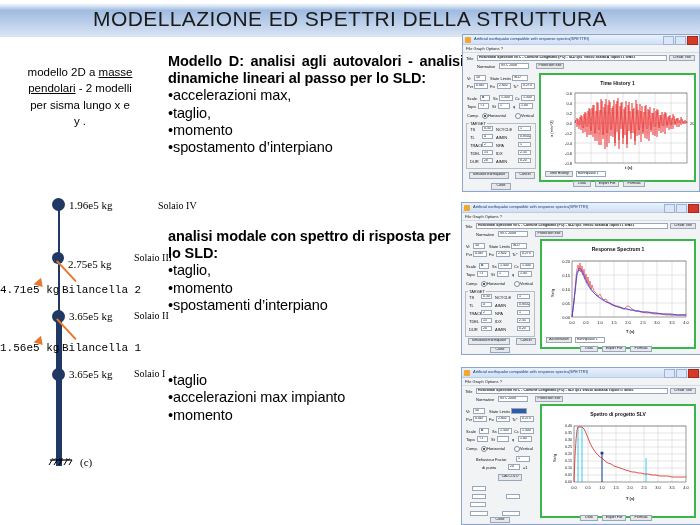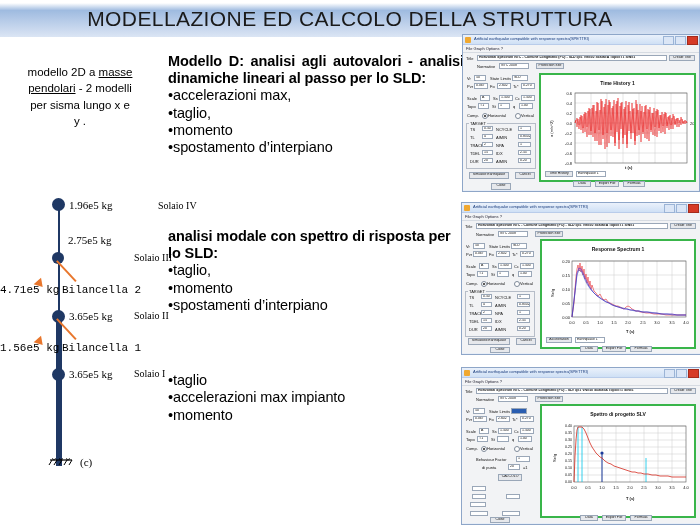--- a/index.html
+++ b/index.html
@@ -70,21 +70,21 @@
   .axlabel{position:absolute;font-size:4px;color:#111;white-space:nowrap;}
   .axlabel.rot{transform:rotate(-90deg);transform-origin:0 0;}
   .radio{position:absolute;width:4px;height:4px;border:1px solid #7f8a99;border-radius:50%;background:#fff;}
   .radio.on::after{content:"";position:absolute;left:1px;top:1px;width:2px;height:2px;background:#222;border-radius:50%;}
   svg{display:block;}
 </style>
 </head>
 <body>
 
 <div id="header-banner"></div>
-<div id="page-title">MODELLAZIONE ED CALCOLO DELLA STRUTTURA</div>
+<div id="page-title">MODELLAZIONE ED SPETTRI DELLA STRUTTURA</div>
 
 <div id="left-intro">
   <div><span>modello 2D a </span><span class="u">masse</span></div>
   <div><span class="u">pendolari</span><span> - 2 modelli</span></div>
   <div>per sisma lungo x e</div>
   <div>y .</div>
 </div>
 
 <div id="structure">
 
@@ -104,21 +104,21 @@
   <svg id="base-hatch" viewBox="0 0 26 10">
     <path d="M2 2 H24" stroke="#000" stroke-width="1.2" fill="none"></path>
     <path d="M4 2 L1 7 M9 2 L6 7 M14 2 L11 7 M19 2 L16 7 M24 2 L21 7" stroke="#000" stroke-width="1" fill="none"></path>
     <circle cx="6" cy="0.6" r="1.4" fill="none" stroke="#000" stroke-width=".8"></circle>
     <circle cx="13" cy="0.6" r="1.4" fill="none" stroke="#000" stroke-width=".8"></circle>
     <circle cx="20" cy="0.6" r="1.4" fill="none" stroke="#000" stroke-width=".8"></circle>
   </svg>
   <div class="mlabel" style="left:80px;top:266px;">(c)</div>
 
   <div class="mlabel" style="left:69px;top:9px;">1.96e5 kg</div>
-  <div class="mlabel" style="left:68px;top:44px;text-align:right;">2.75e5 kg</div>
+  <div class="mlabel" style="left:68px;top:68px;text-align:right;">2.75e5 kg</div>
   <div class="mlabel" style="left:69px;top:120px;">3.65e5 kg</div>
   <div class="mlabel" style="left:69px;top:178px;">3.65e5 kg</div>
 
   <div class="slabel" style="left:134px;top:10px;margin-left:24px;">Solaio IV</div>
   <div class="slabel" style="left:134px;top:62px;">Solaio III</div>
   <div class="slabel" style="left:134px;top:120px;">Solaio II</div>
   <div class="slabel" style="left:134px;top:178px;">Solaio I</div>
 
   <div class="blabel" style="left:0px;top:94px;">4.71e5 kg</div>
   <div class="blabel" style="left:62px;top:94px;">Bilancella 2</div>

